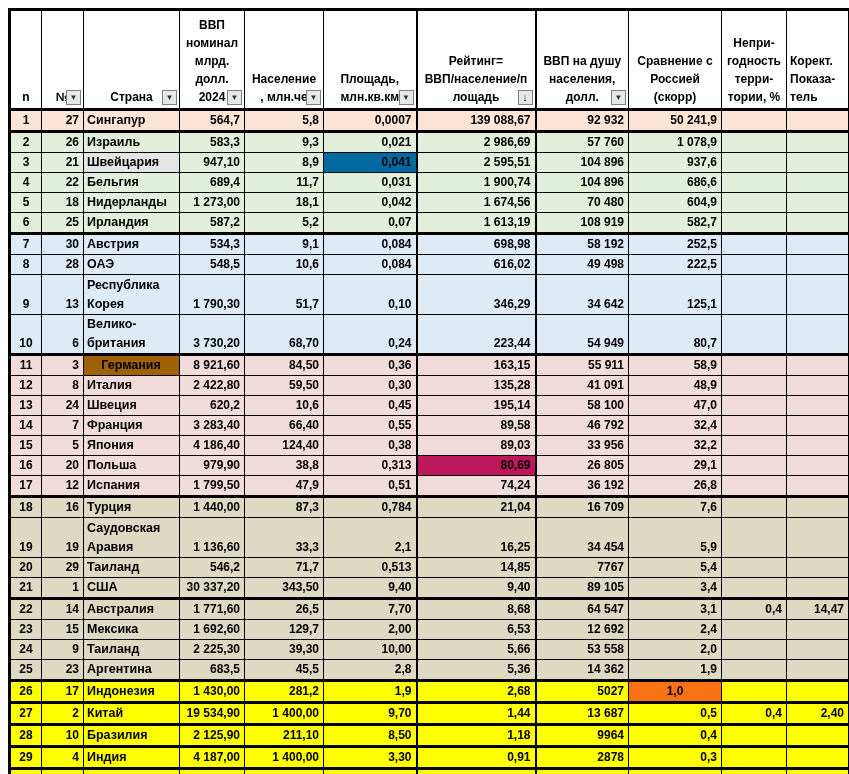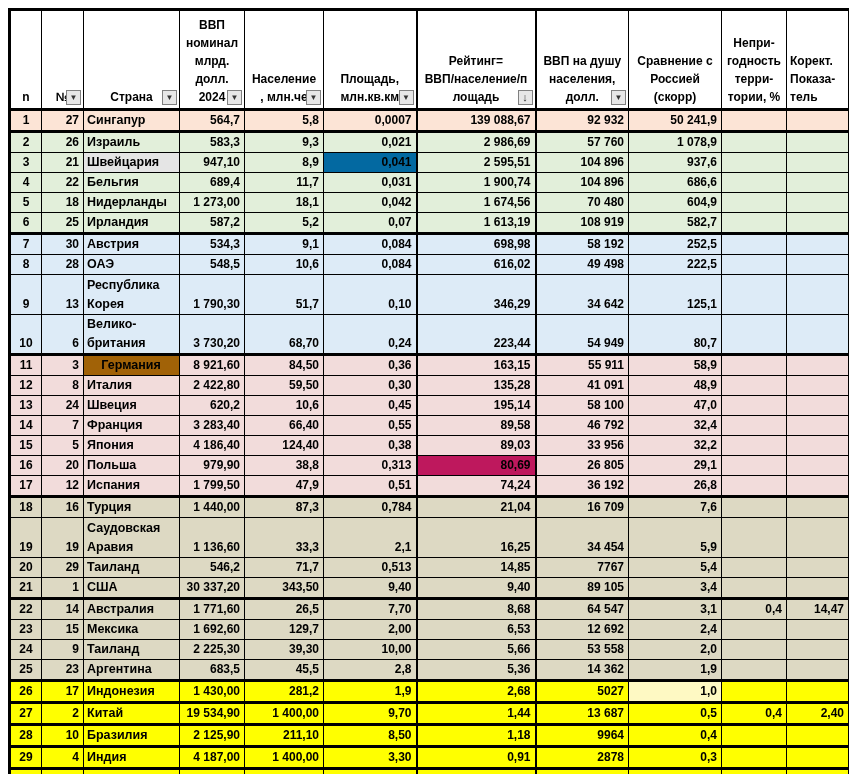--- a/index.html
+++ b/index.html
@@ -444,21 +444,21 @@
         </tr>
         <tr class="thick-top">
           <td class="al-center" style="background: rgb(255, 255, 0);">26</td>
           <td class="al-right" style="background: rgb(255, 255, 0);">17</td>
           <td class="al-left" style="background: rgb(255, 255, 0);">Индонезия</td>
           <td class="al-right" style="background: rgb(255, 255, 0);">1 430,00</td>
           <td class="al-right" style="background: rgb(255, 255, 0);">281,2</td>
           <td class="al-right" style="background: rgb(255, 255, 0);">1,9</td>
           <td class="al-right b-heavy-l b-heavy-r" style="background: rgb(255, 255, 0);">2,68</td>
           <td class="al-right" style="background: rgb(255, 255, 0);">5027</td>
-          <td class="al-right" style="background: #fef9c3;">1,0</td>
+          <td class="al-right" style="background: #f97316; text-align: center;">1,0</td>
           <td class="al-right" style="background: rgb(255, 255, 0);"></td>
           <td class="al-right" style="background: rgb(255, 255, 0);"></td>
         </tr>
         <tr class="thick-top">
           <td class="al-center" style="background: rgb(255, 255, 0);">27</td>
           <td class="al-right" style="background: rgb(255, 255, 0);">2</td>
           <td class="al-left" style="background: rgb(255, 255, 0);">Китай</td>
           <td class="al-right" style="background: rgb(255, 255, 0);">19 534,90</td>
           <td class="al-right" style="background: rgb(255, 255, 0);">1 400,00</td>
           <td class="al-right" style="background: rgb(255, 255, 0);">9,70</td>

